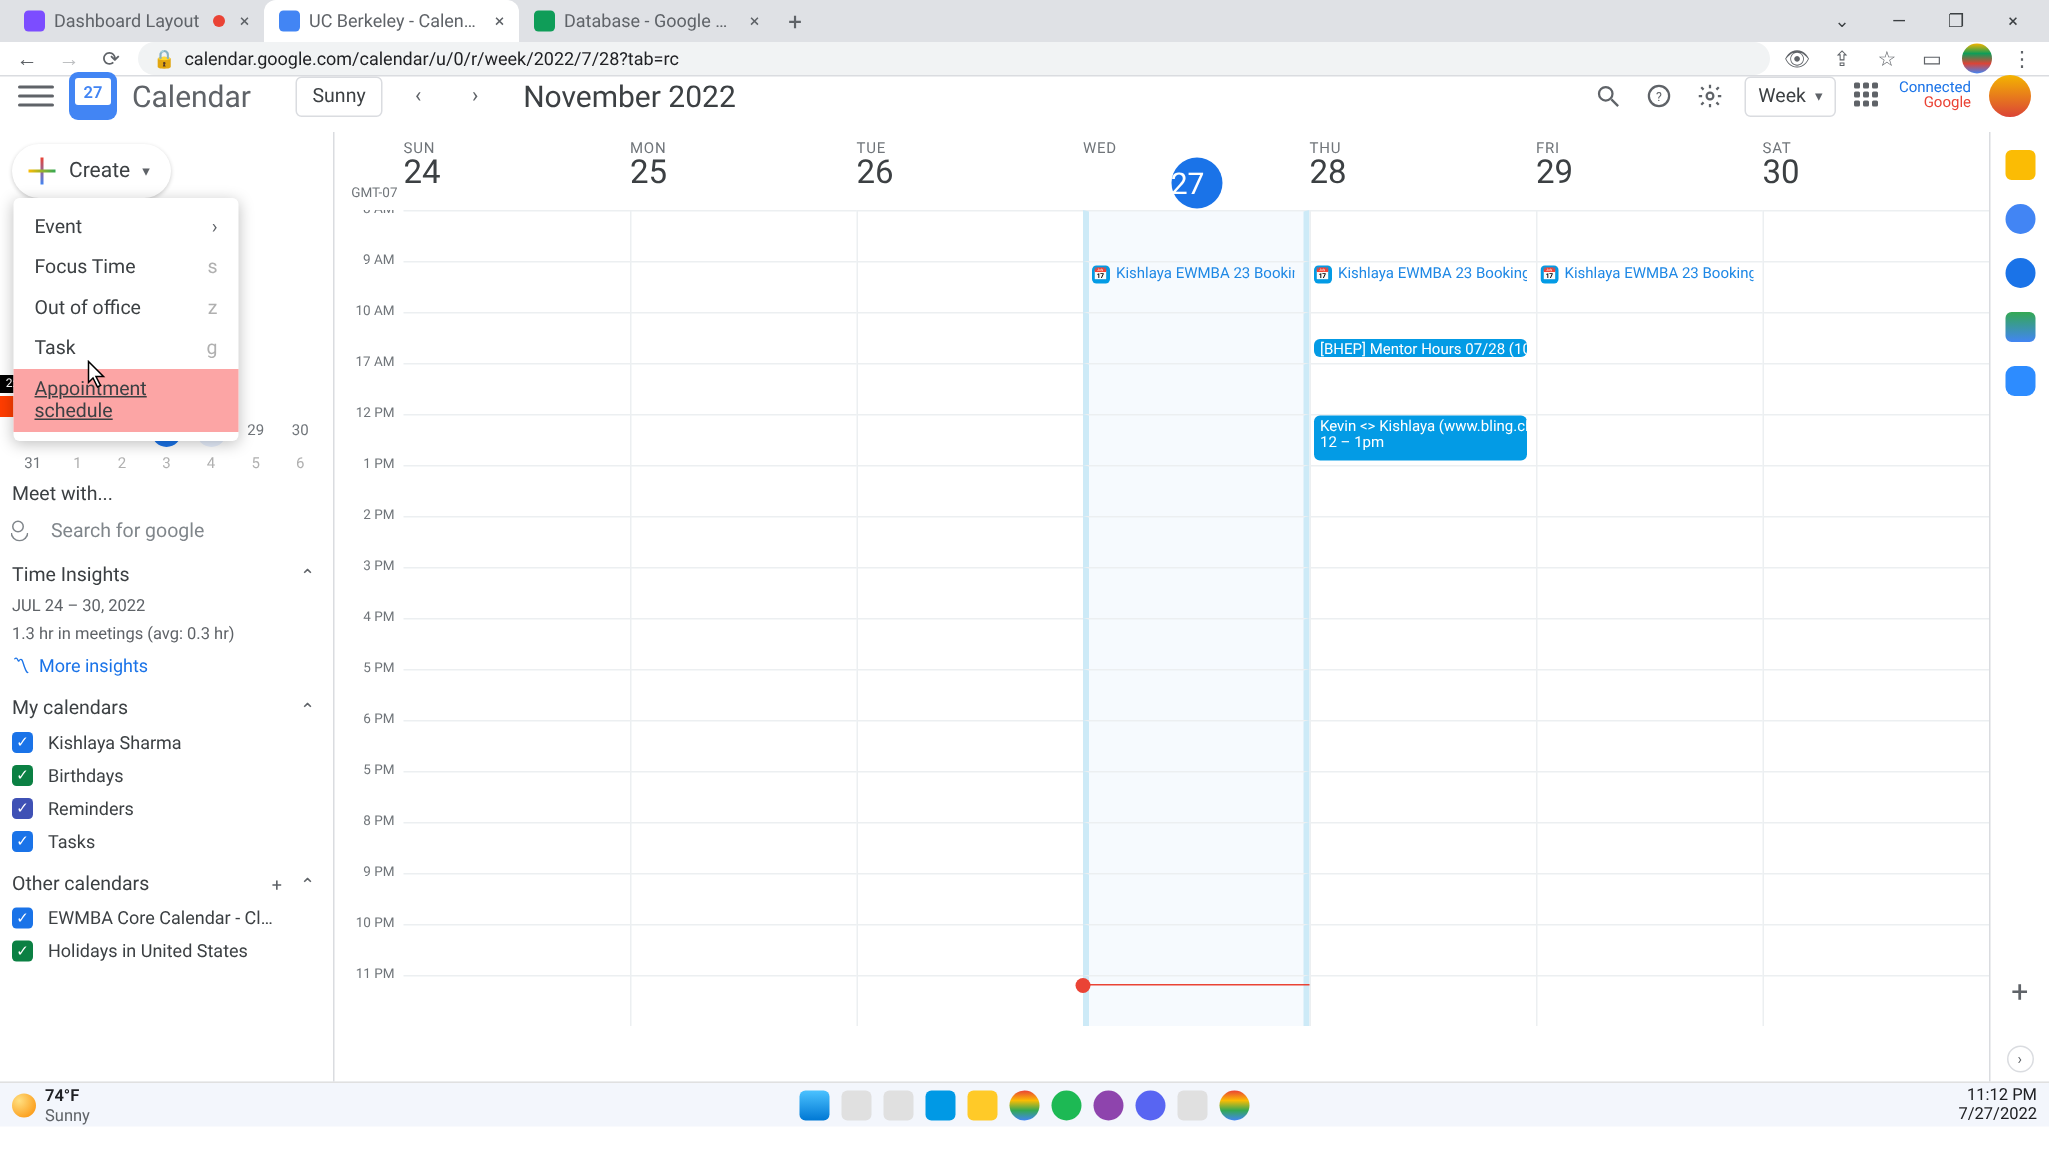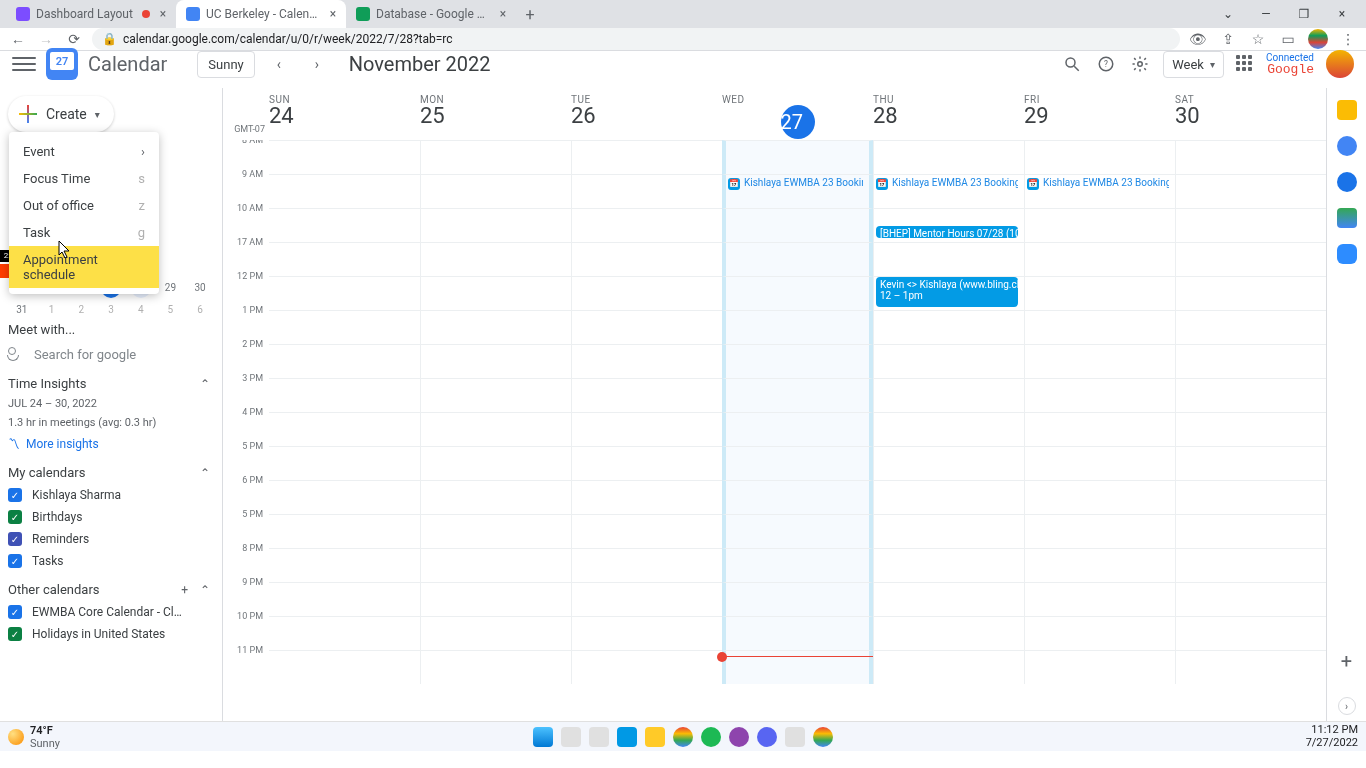--- a/index.html
+++ b/index.html
@@ -43,21 +43,21 @@
   .app-name{font-size:20px;color:#5f6368;margin-right:20px;}
   .today-btn{border:1px solid var(--border);border-radius:4px;padding:5px 10px;font-size:13px;color:var(--text);cursor:pointer;}
   .chev{width:28px;height:28px;display:flex;align-items:center;justify-content:center;color:#5f6368;font-size:14px;cursor:pointer;}
   .month-label{font-size:20px;color:#3c4043;margin-left:8px;}
   .hdr-right{margin-left:auto;display:flex;align-items:center;gap:12px;}
   .icon-btn{width:22px;height:22px;display:flex;align-items:center;justify-content:center;color:#5f6368;cursor:pointer;}
   .view-select{border:1px solid var(--border);border-radius:4px;padding:5px 8px;font-size:13px;display:flex;align-items:center;gap:6px;cursor:pointer;}
   .apps-grid{width:18px;height:18px;display:grid;grid-template-columns:repeat(3,4px);grid-template-rows:repeat(3,4px);gap:2px;}
   .apps-grid span{background:#5f6368;border-radius:1px;}
   .connected{font-size:10px;color:#1a73e8;line-height:1;text-align:right;}
-  .connected small{display:block;color:#ea4335;font-size:13px;font-family:Liberation Mono, monospace;}
+  .connected small{display:block;color:#ea4335;font-size:10px;}
   .prof-avatar{width:28px;height:28px;border-radius:50%;background:linear-gradient(#f4b400,#db4437);cursor:pointer;}
   
   .content{display:flex;height:calc(768px - 57px - 48px - 30px);position:relative;}
   
   .sidebar{width:222px;padding:8px 0 8px 8px;display:flex;flex-direction:column;font-size:13px;color:var(--text);overflow:hidden;}
   .create-btn{display:inline-flex;align-items:center;gap:8px;background:#fff;border-radius:22px;box-shadow:var(--shadow);padding:8px 14px 8px 10px;font-size:14px;cursor:pointer;width:fit-content;}
   .plus-icon{width:20px;height:20px;position:relative;}
   .plus-icon::before,.plus-icon::after{content:"";position:absolute;background:#ea4335;}
   .plus-icon::before{left:9px;top:1px;width:2px;height:18px;background:linear-gradient(#ea4335,#4285f4);}
   .plus-icon::after{top:9px;left:1px;height:2px;width:18px;background:linear-gradient(90deg,#fbbc04,#34a853);}
@@ -79,21 +79,21 @@
   .pp-icon::before{content:"";position:absolute;width:6px;height:6px;border:1.5px solid #80868b;border-radius:50%;left:0;top:-2px;}
   .pp-icon::after{content:"";position:absolute;width:10px;height:5px;border:1.5px solid #80868b;border-top:0;border-radius:0 0 10px 10px;left:-1px;top:6px;}
   .ti-sub{font-size:11px;color:#5f6368;margin-top:6px;}
   .more-ins{display:flex;align-items:center;gap:6px;color:var(--blue);font-size:12px;margin-top:8px;cursor:pointer;}
   .cal-list{margin-top:8px;display:flex;flex-direction:column;gap:8px;}
   .cal-item{display:flex;align-items:center;gap:10px;font-size:12px;cursor:pointer;}
   .cal-chk{width:14px;height:14px;border-radius:3px;display:flex;align-items:center;justify-content:center;color:#fff;font-size:10px;}
   
   .create-menu{position:absolute;left:9px;top:44px;width:150px;background:#fff;border-radius:4px;box-shadow:0 2px 10px rgba(0,0,0,.25);padding:6px 0;z-index:50;font-size:13px;}
   .create-menu .mi{display:flex;align-items:center;justify-content:space-between;padding:6px 14px;cursor:pointer;}
-  .create-menu .mi.hover{background:#fde047;}
+  .create-menu .mi.hover{background:#fca5a5;text-decoration:underline;}
   .cursor-icon{position:absolute;left:57px;top:152px;width:16px;height:20px;z-index:60;pointer-events:none;}
   .cursor-icon svg{width:16px;height:20px;}
   
   .dark-frag1{position:absolute;left:0;top:162px;width:14px;height:12px;background:#000;color:#fff;font-size:8px;line-height:12px;text-align:center;z-index:40;}
   .dark-frag2{position:absolute;left:0;top:176px;width:14px;height:14px;background:#ff3d00;z-index:40;}
   
   .week{flex:1;display:flex;flex-direction:column;border-left:1px solid var(--border);overflow:hidden;position:relative;}
   .week-header{display:grid;grid-template-columns:46px repeat(7,1fr);height:52px;}
   .wh-cell{text-align:left;padding-top:6px;}
   .wh-dow{font-size:10px;letter-spacing:.5px;color:#70757a;}

